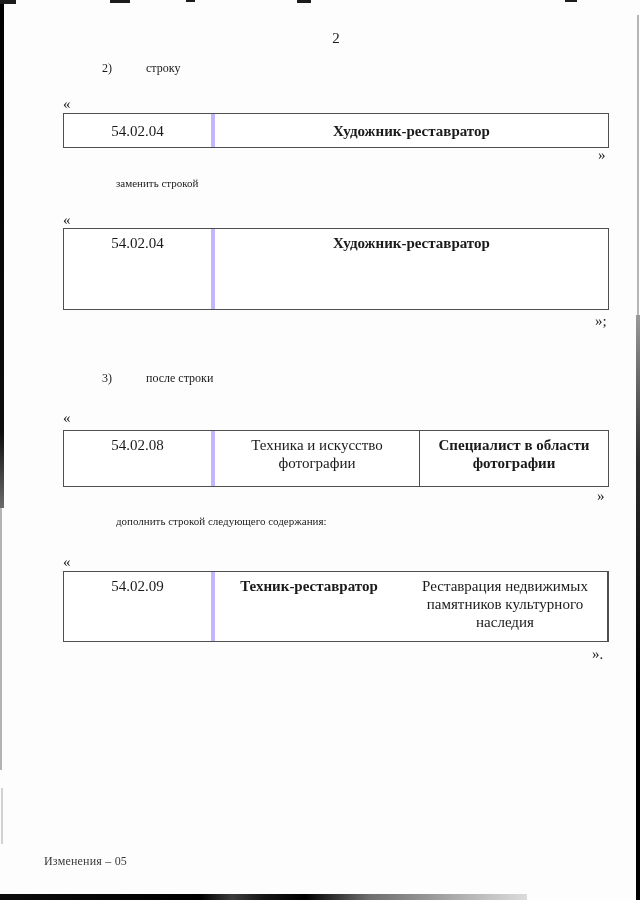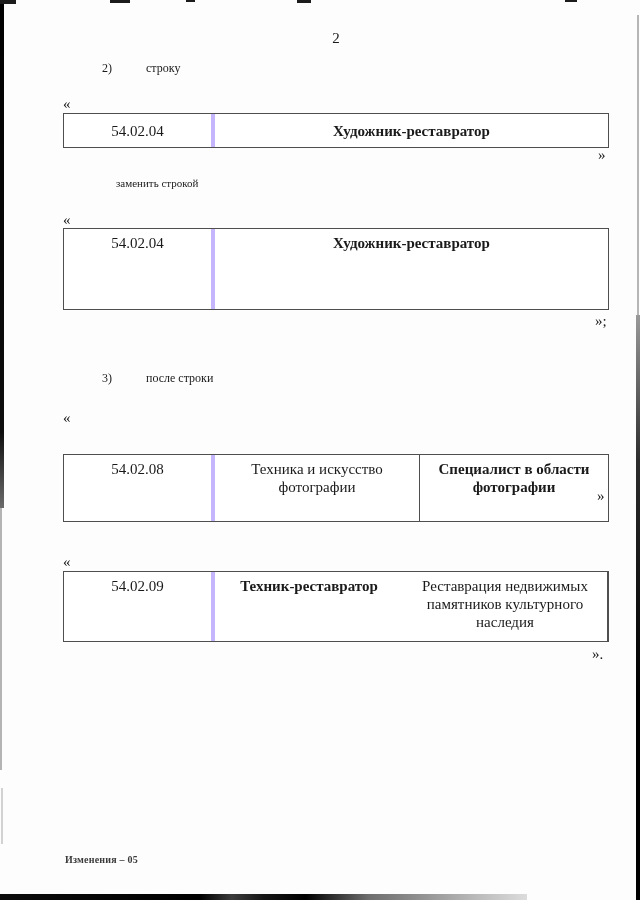--- a/index.html
+++ b/index.html
@@ -33,26 +33,26 @@
     font-size: 15px; line-height: 18px;
     text-align: center; white-space: pre-line;
     padding: 5px 6px 0 6px;
   }
   .cell.c1 { width: 151px; border-right: 4px solid #c4b5fd; }
   .cell.c2 { width: 205px; border-right: 1px solid #4f4f4f; }
   .cell.c3 { flex: 1; font-weight: bold; }
   .t1 { top: 113px; height: 35px; }
   .t1 .cell { padding-top: 8px; }
   .t2 { top: 228px; height: 82px; }
-  .t3 { top: 454px; height: 68px; }
+  .t3 { top: 430px; height: 57px; }
   .t4 { top: 571px; height: 71px; gap: 14px; }
 
   .footer-note {
-    position: absolute; left: 65px; top: 854px;
-    font-size: 10px; color: #3a3a3a; letter-spacing: 0.2px; font-weight: bold;
+    position: absolute; left: 44px; top: 854px;
+    font-size: 12px; color: #3a3a3a; letter-spacing: 0.2px;
   }
 
   
   .artifact { position: absolute; pointer-events: none; }
   .left-line-dark { left: 0; top: 0; width: 4px; height: 508px;
     background: linear-gradient(180deg, #000 0%, #0d0d0d 85%, #6b6b6b 100%); }
   .left-line-light { left: 0; top: 508px; width: 2px; height: 262px; background: #b4b4b4; }
   .left-line-faint { left: 1px; top: 788px; width: 2px; height: 56px; background: #d2d2d2; }
   .right-line-faint { left: 637px; top: 15px; width: 2px; height: 300px; background: #b6b6b6; }
   .right-line-dark { left: 636px; top: 315px; width: 4px; height: 585px;
@@ -107,20 +107,21 @@
   <div class="doc-table t3">
     <div class="cell c1">54.02.08</div>
     <div class="cell c2">Техника и искусство
 фотографии</div>
     <div class="cell c3">Специалист в области
 фотографии</div>
   </div>
 
   <div class="quote" style="top:488px;left:597px">»</div>
 
+  <div class="para" style="top:515px">дополнить строкой следующего содержания:</div>
 
   <div class="quote open" style="top:554px">«</div>
 
   <div class="doc-table t4">
     <div class="cell c1">54.02.09</div>
     <div class="cell c3">Техник-реставратор</div>
     <div class="cell c2">Реставрация недвижимых
 памятников культурного
 наследия</div>
   </div>

